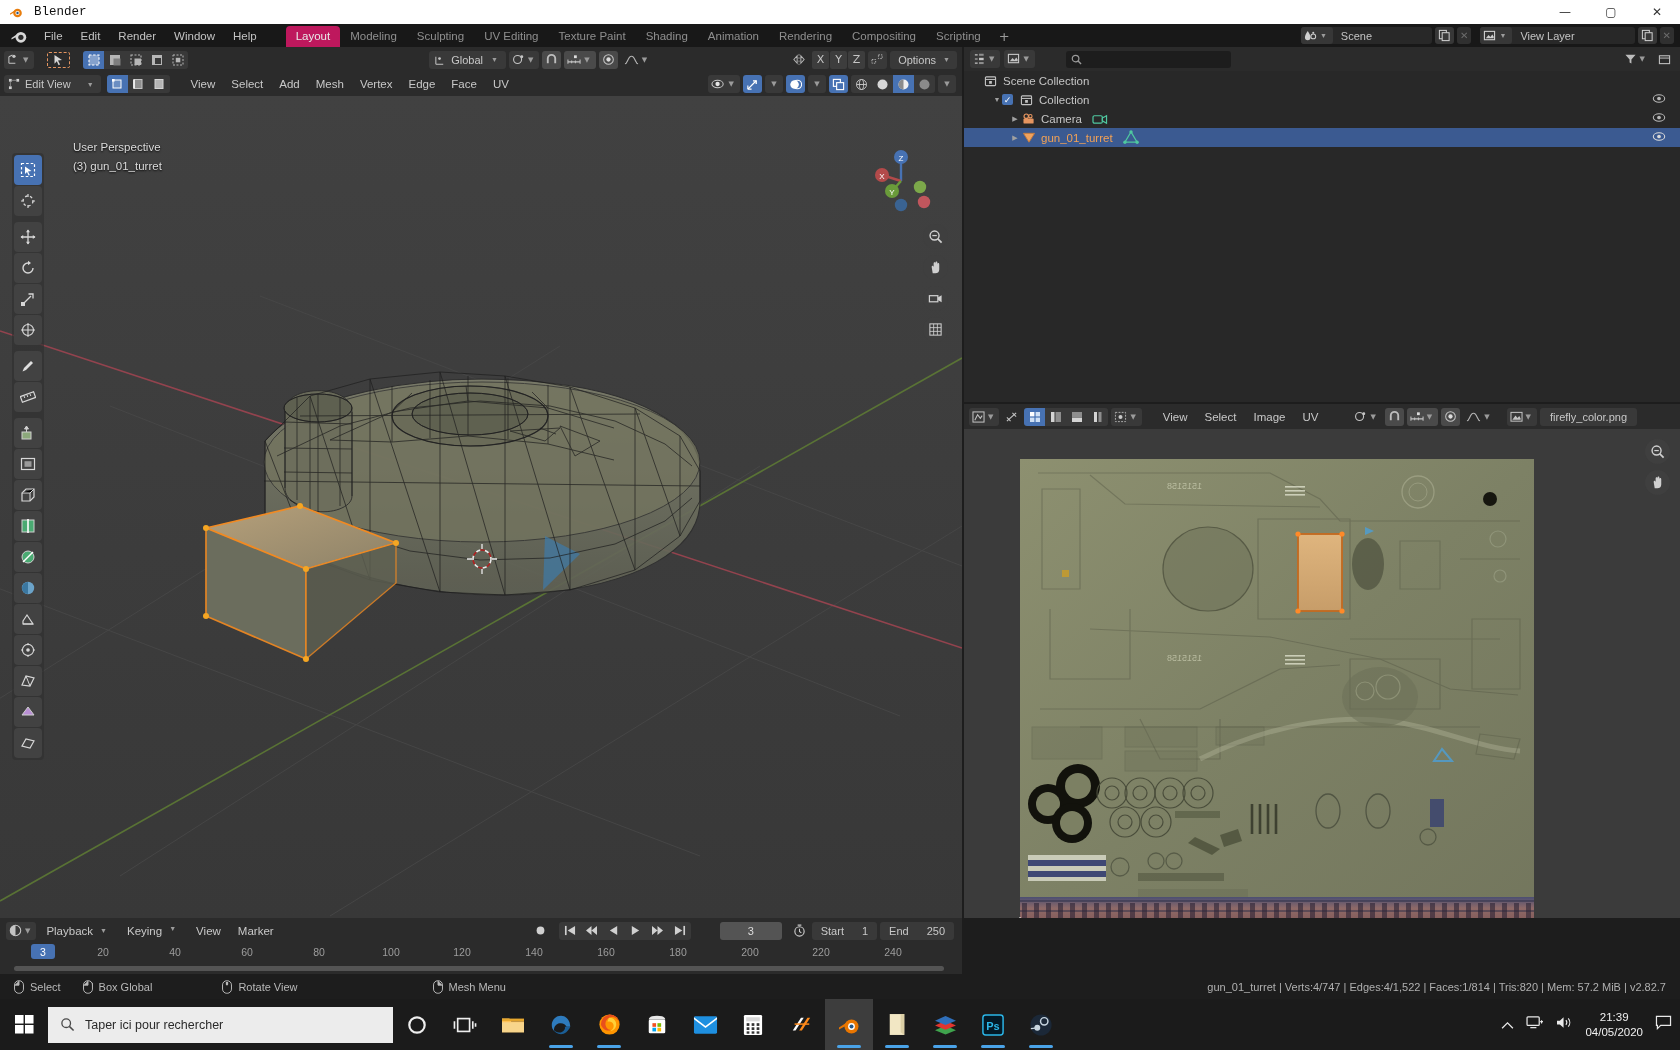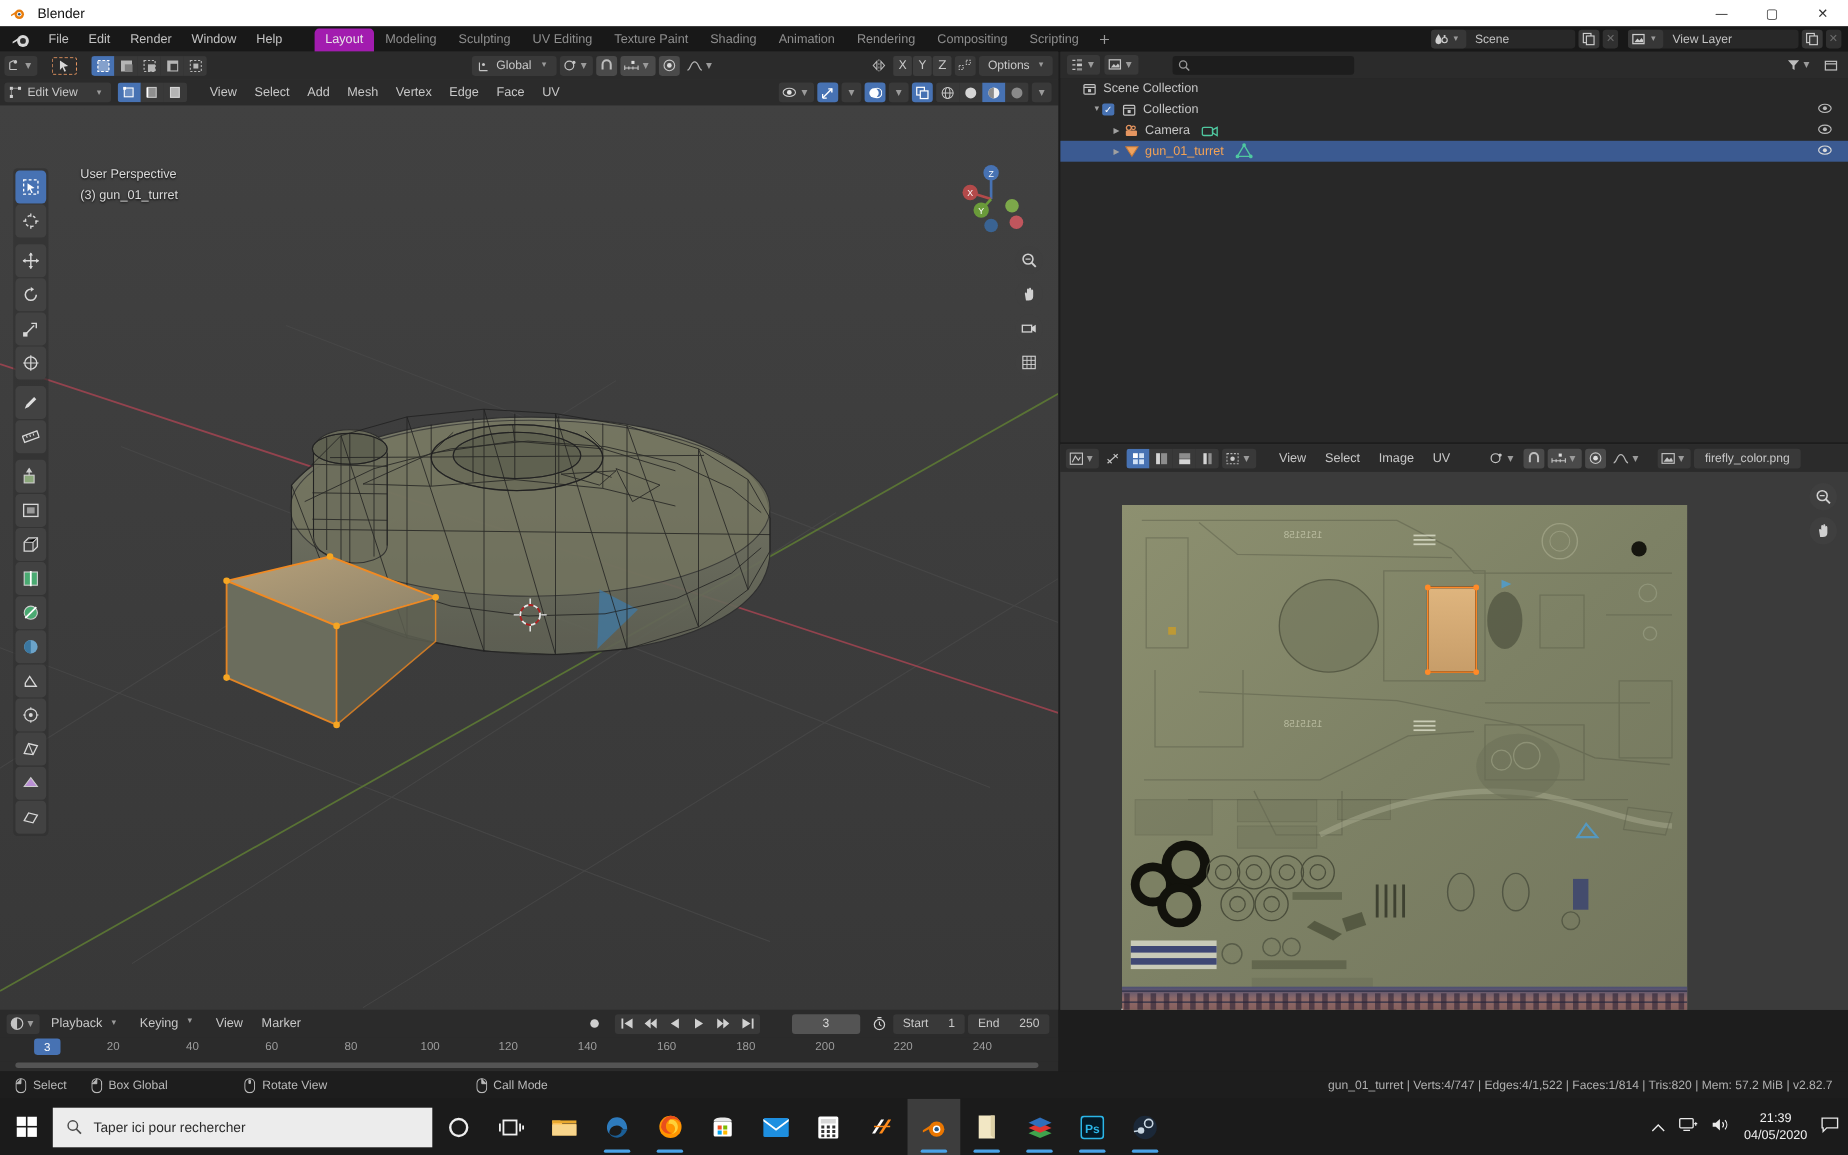--- a/index.html
+++ b/index.html
@@ -12,21 +12,21 @@
   }
   .app { position: relative; width: 1680px; height: 1050px; }
 
   
   .winbar {
     position: absolute; left: 0; top: 0; width: 1680px; height: 24px;
     background: #ffffff; display: flex; align-items: center;
   }
   .winbar .wtitle {
     font-size: 12.5px; color: #111; margin-left: 10px;
-    font-family: Liberation Sans, sans-serif;
+    font-family: Liberation Mono, monospace;
   }
   .winbar .wlogo { margin-left: 8px; width: 16px; height: 16px; position: relative; }
   .wcontrols { margin-left: auto; display: flex; height: 24px; }
   .wcontrols div {
     width: 46px; height: 24px; display: flex; align-items: center; justify-content: center;
     color: #333; font-size: 12px; font-family: "DejaVu Sans", sans-serif;
   }
 
   
   .topbar {
@@ -37,21 +37,21 @@
   .menu-item {
     font-size: 11.5px; color: #c3c3c3; padding: 3px 9px; border-radius: 3px;
     font-family: "Liberation Sans", sans-serif; white-space: nowrap;
   }
   .wkspaces { display: flex; align-items: flex-end; height: 23px; margin-left: 20px; }
   .wtab {
     font-size: 11.5px; color: #8f8f8f; padding: 4px 10px 5px 10px;
     font-family: "Liberation Sans", sans-serif; border-radius: 4px 4px 0 0;
     white-space: nowrap;
   }
-  .wtab.active { background: #a21caf; color: #e8e8e8; }
+  .wtab.active { background: #be185d; color: #e8e8e8; }
   .wtab-plus { color: #9a9a9a; font-size: 13px; padding: 3px 8px; }
   .topbar-right { margin-left: auto; display: flex; align-items: center; gap: 3px; padding-right: 6px; }
   .tb-field {
     display: flex; align-items: center; height: 17px; background: #282828;
     border-radius: 3px; font-size: 11px; color: #c4c4c4;
     font-family: "Liberation Sans", sans-serif;
   }
   .tb-icobtn {
     display: flex; align-items: center; justify-content: center;
     height: 17px; padding: 0 3px; background: #373737; border-radius: 3px;
@@ -106,21 +106,21 @@
     display: flex; align-items: center; justify-content: center; border-radius: 2px;
   }
 
   
   .vp-canvas {
     position: absolute; left: 0; top: 49px; width: 962px; height: 822px;
     background: linear-gradient(#3d3d3d, #393939);
     overflow: hidden;
   }
   .vp-text {
-    position: absolute; left: 73px; top: 54px; font-size: 11.5px; color: #dcdcdc;
+    position: absolute; left: 73px; top: 42px; font-size: 11.5px; color: #dcdcdc;
     font-family: "Liberation Sans", sans-serif; line-height: 19px; text-shadow: 0 1px 2px #000;
   }
 
   
   .vp-tools {
     position: absolute; left: 12px; top: 57px; width: 32px;
     background: #303030aa; border-radius: 4px; padding: 2px;
     display: flex; flex-direction: column; gap: 1px;
   }
   .tool {
@@ -1372,21 +1372,21 @@
           <rect x="0.6" y="0.6" width="9.8" height="13.8" rx="4.6" fill="none" stroke="#b9b9b9" stroke-width="1.1"></rect>
           <rect x="4.2" y="1.6" width="2.6" height="4.2" rx="1.2" fill="#b9b9b9"></rect>
         </svg>
       <span>Rotate View</span>
     </div>
     <div class="sb-item" style="margin-left:135px">
       <svg width="10" height="14" viewBox="0 0 11 15">
           <rect x="0.6" y="0.6" width="9.8" height="13.8" rx="4.6" fill="none" stroke="#b9b9b9" stroke-width="1.1"></rect>
           <path d="M10.4 5.5 L5.5 5.5 L5.5 0.6" fill="#b9b9b9" stroke="#b9b9b9" stroke-width="1"></path>
         </svg>
-      <span>Call Mode</span>
+      <span>Mesh Menu</span>
     </div>
     <div class="sb-right">gun_01_turret | Verts:4/747 | Edges:4/1,522 | Faces:1/814 | Tris:820 | Mem: 57.2 MiB | v2.82.7</div>
   </div>
 
   <div class="taskbar">
     <div class="tb-start">
       <svg width="19" height="19" viewBox="0 0 20 20">
           <rect x="0" y="0" width="9" height="9" fill="#fff"></rect>
           <rect x="10.5" y="0" width="9" height="9" fill="#fff"></rect>
           <rect x="0" y="10.5" width="9" height="9" fill="#fff"></rect>

